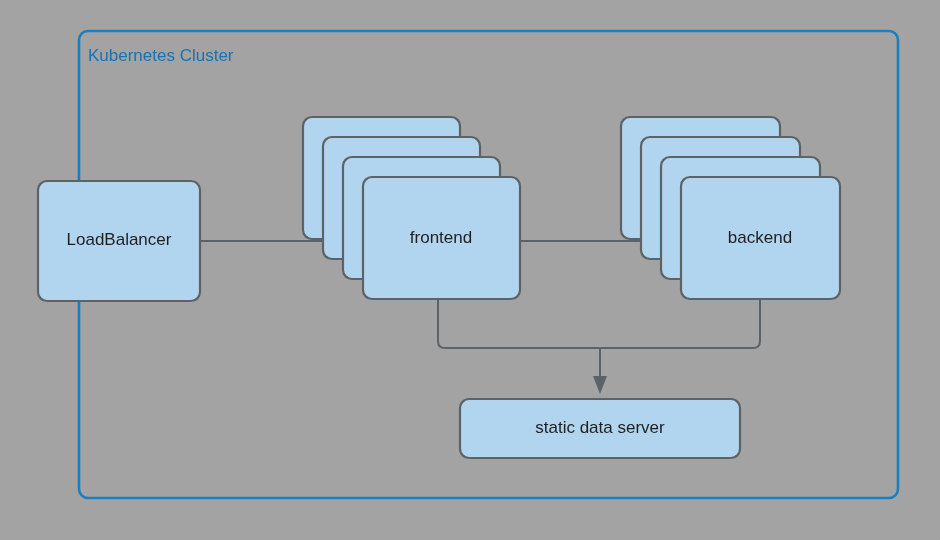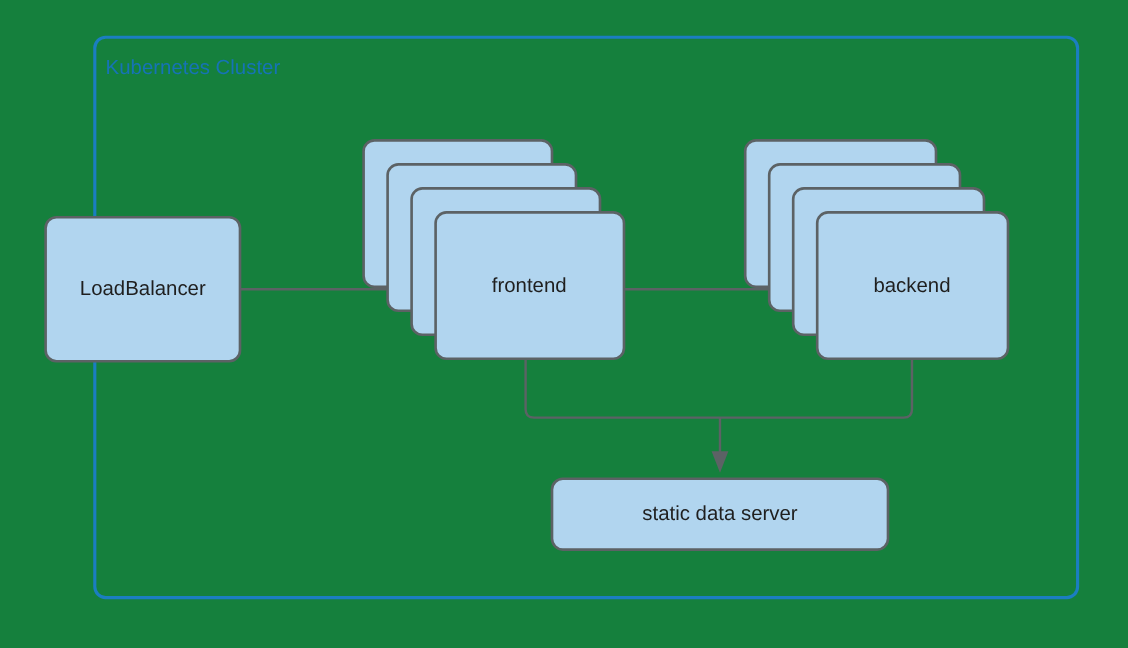--- a/index.html
+++ b/index.html
@@ -10,21 +10,21 @@
   body {
     width: 940px;
     height: 540px;
     font-family: "Liberation Sans", sans-serif;
     overflow: hidden;
   }
   #canvas {
     position: relative;
     width: 940px;
     height: 540px;
-    background: #15803d;
+    background: #a3a3a3;
   }
   #diagram-svg {
     position: absolute;
     left: 0;
     top: 0;
   }
   .node-label {
     font-family: "Liberation Sans", sans-serif;
     font-size: 17px;
     fill: #1f1f1f;

